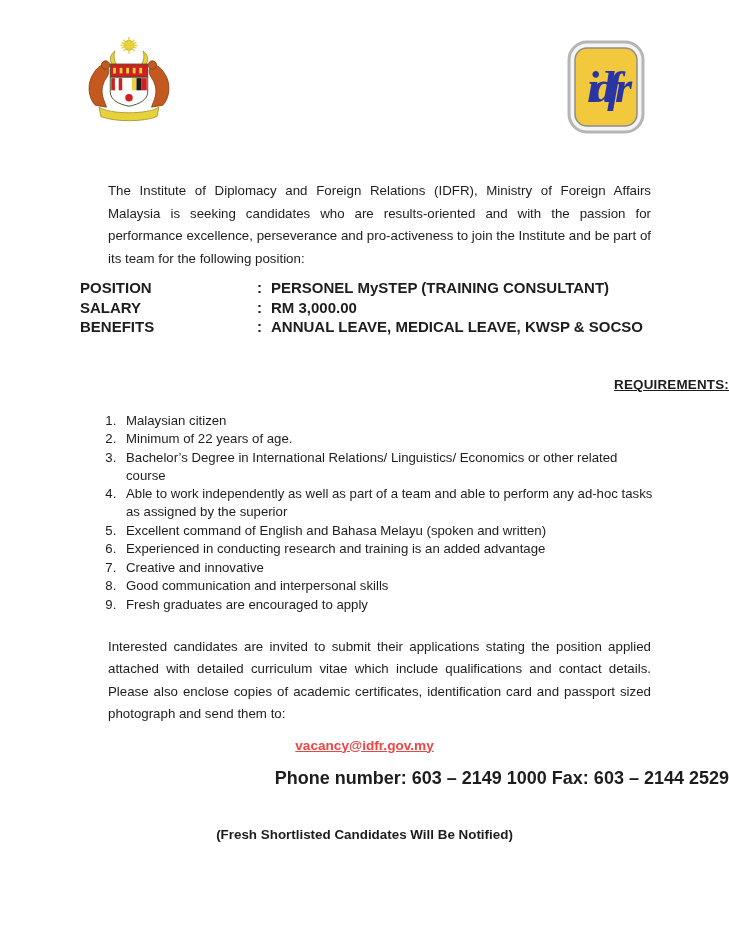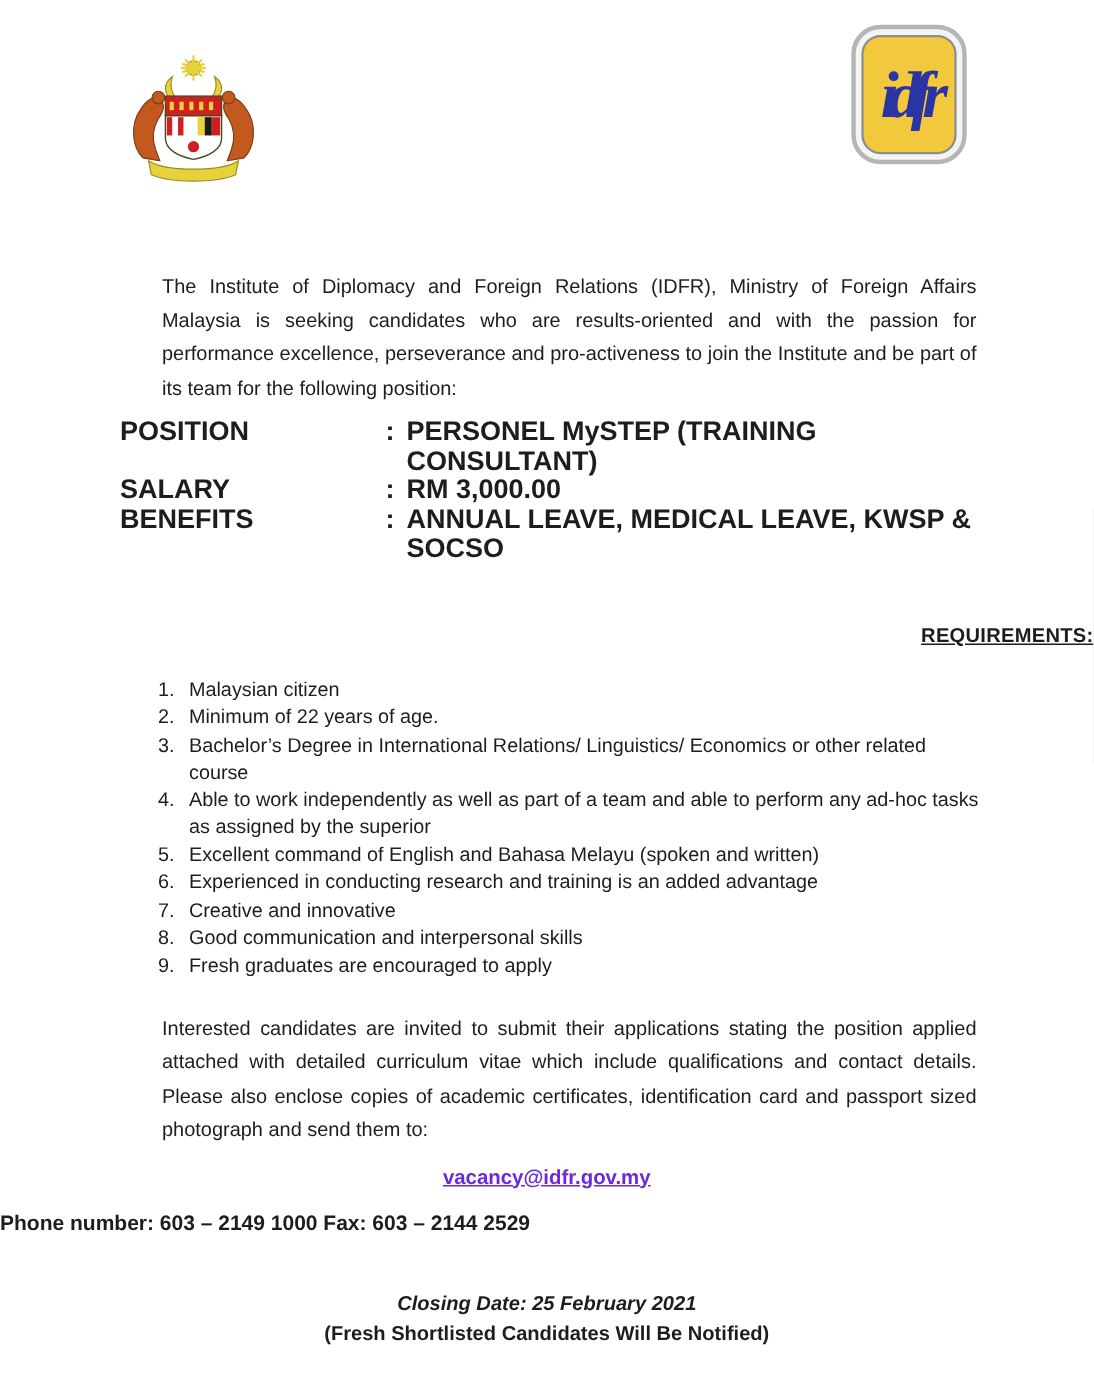--- a/index.html
+++ b/index.html
@@ -4,51 +4,51 @@
 <style>
   html,body{margin:0;padding:0;background:#e9e9e9;}
   .page{
     width:729px;height:928px;background:#ffffff;margin:0 auto;
     font-family:"Liberation Sans",sans-serif;color:#1d1d1d;
     position:relative;overflow:hidden;box-sizing:border-box;
   }
   
   .header{position:relative;height:160px;}
   .crest{position:absolute;left:82px;top:36px;width:94px;height:88px;}
-  .idfr-logo{position:absolute;right:84px;top:16px;width:78px;height:112px;}
+  .idfr-logo{position:absolute;right:84px;top:40px;width:78px;height:112px;}
   .title-block{
     position:absolute;left:0;right:0;top:84px;text-align:center;
     font-weight:bold;font-size:14.5px;line-height:24px;letter-spacing:.1px;
   }
   
   .intro,.closing{
     margin:20px 78px 0 108px;text-align:justify;
     font-size:13.3px;line-height:22.5px;
   }
   .closing{margin-top:22px;}
   
-  .details{margin:8px 78px 0 80px;font-size:18px;font-weight:bold;}
+  .details{margin:8px 78px 0 80px;font-size:15px;font-weight:bold;}
   .detail-row{display:flex;line-height:19.5px;}
   .detail-label{width:177px;flex:0 0 177px;}
   .detail-colon{width:14px;flex:0 0 14px;}
   .detail-value{flex:1;}
   
   .req-heading{
     margin:40px 0 0 70px;font-size:13.4px;font-weight:bold;
     text-decoration:underline;letter-spacing:.2px;text-align:right;
   }
   ol.req-list{
     margin:20px 70px 0 0;padding-left:120px;
     font-size:13.2px;line-height:18px;
   }
   ol.req-list li{padding-left:6px;margin:0 0 .5px 0;}
   
   .email-line{text-align:center;margin-top:12px;font-size:13.6px;font-weight:bold;}
-  .email-link{color:#6d28d9;text-decoration:underline;cursor:pointer;}
-  .phone-line{text-align:left;margin-top:15px;font-size:14px;font-weight:bold;}
+  .email-link{color:#ef4444;text-decoration:underline;cursor:pointer;}
+  .phone-line{text-align:right;margin-top:15px;font-size:18px;font-weight:bold;}
   .date-block{text-align:center;margin-top:36px;font-size:13.4px;font-weight:bold;line-height:20px;}
   .closing-date{font-style:italic;}
 </style>
 </head>
 <body>
 
 <div class="page">
 
   <div class="header">
 
@@ -147,17 +147,16 @@
 
   <p class="closing">Interested candidates are invited to submit their applications stating the position applied attached with detailed curriculum vitae which include qualifications and contact details. Please also enclose copies of academic certificates, identification card and passport sized photograph and send them to:</p>
 
   <div class="email-line">
     <a class="email-link">vacancy@idfr.gov.my</a>
   </div>
 
   <div class="phone-line">Phone number: 603 – 2149 1000 Fax: 603 – 2144 2529</div>
 
   <div class="date-block">
-    <div class="closing-date">Closing Date: 25 February 2021</div>
     <div>(Fresh Shortlisted Candidates Will Be Notified)</div>
   </div>
 
 </div>
 
 </body></html>

